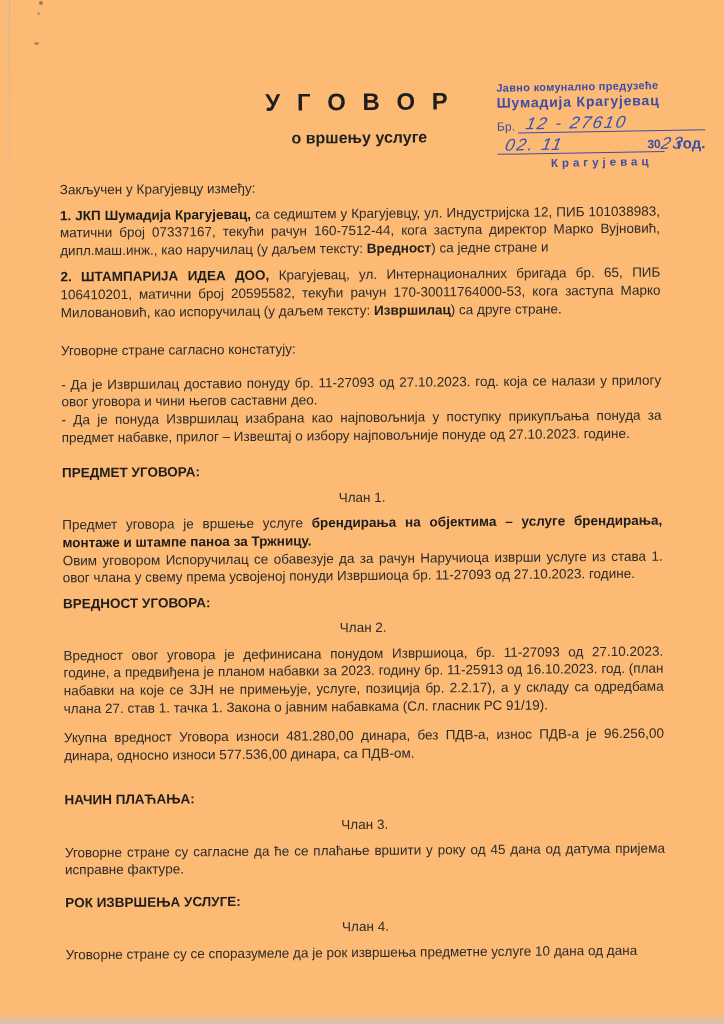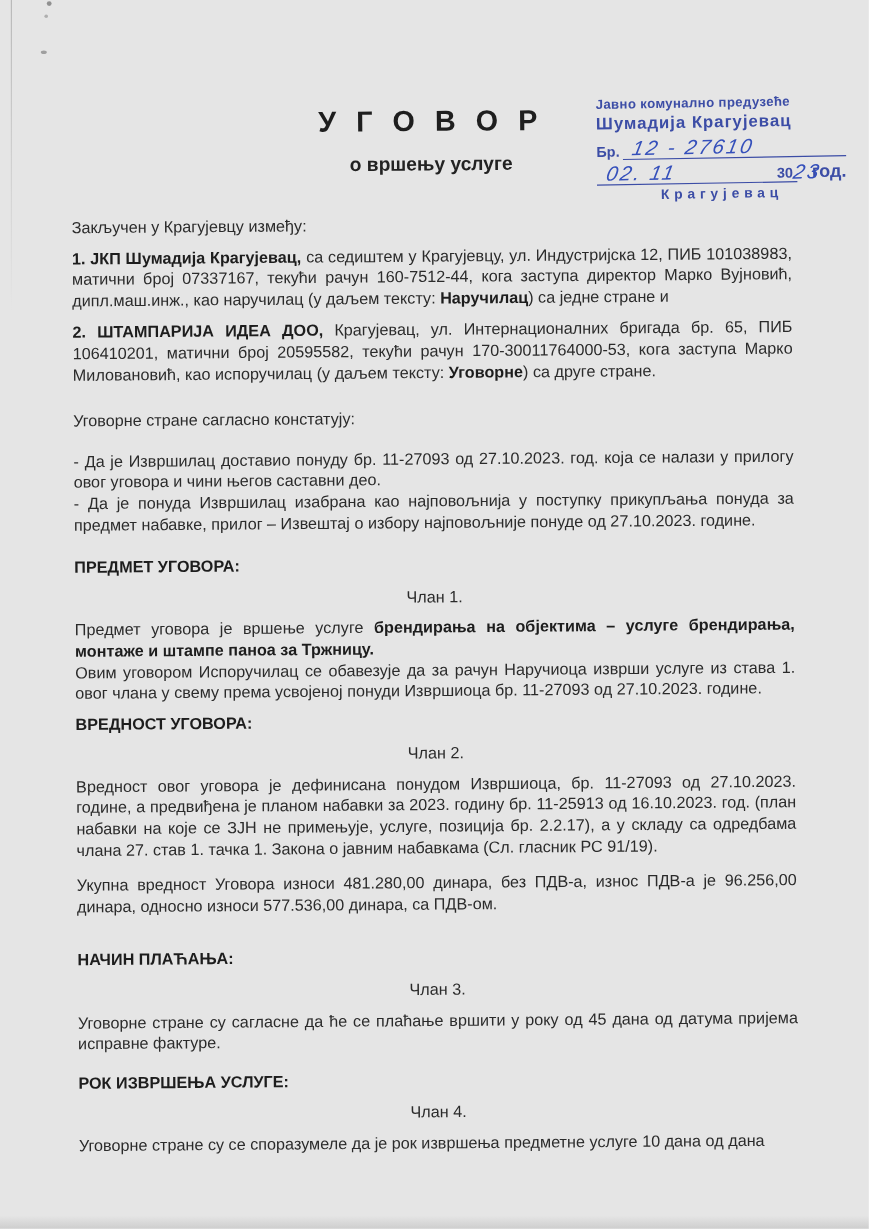--- a/index.html
+++ b/index.html
@@ -5,21 +5,21 @@
   * { box-sizing: border-box; }
   html, body { margin: 0; padding: 0; }
   body {
     width: 724px; height: 1024px;
     background: #ffffff;
     font-family: "Liberation Sans", sans-serif;
   }
   .page {
     position: relative;
     width: 724px; height: 1024px;
-    background: #e5e5e5;
+    background: #fdba74;
     overflow: hidden;
     color: #2b2b2b;
   }
   
   .edge-line {
     position: absolute; left: 9px; top: 0;
     width: 1px; height: 260px;
     background: linear-gradient(#b9b9b9, rgba(185,185,185,0));
   }
   .dot { position: absolute; background: #4a4a4a; border-radius: 50%; opacity: .55; }
@@ -67,21 +67,21 @@
   b { color: #1d1d1d; }
   
   .stamp {
     position: absolute; left: 497px; top: 80px; width: 208px;
     color: #3c4da6;
     transform: rotate(-1deg);
   }
   .stamp-l1 { font-size: 11px; font-weight: bold; letter-spacing: .3px; }
   .stamp-l2 { font-size: 14px; font-weight: bold; letter-spacing: .8px; margin-top: 1px; }
   .stamp-row { display: flex; align-items: flex-end; margin-top: 5px; }
-  .br-label { font-size: 12px; font-weight: bold; flex: none; }
+  .br-label { font-size: 12px; font-weight: normal; flex: none; }
   .u-line {
     flex: 1; border-bottom: 1.6px solid #3c4da6;
     margin-left: 3px; padding: 0 4px 0 8px;
     display: flex; align-items: flex-end;
   }
   .hand {
     font-style: italic;
     font-size: 17px; line-height: 17px;
     color: #3550bb;
     transform: skewX(-12deg);
@@ -128,23 +128,23 @@
     </div>
     <div class="stamp-city">Крагујевац</div>
   </div>
 
   <div class="content">
     <div class="title">У Г О В О Р</div>
     <div class="subtitle">о вршењу услуге</div>
 
     <p class="intro">Закључен у Крагујевцу између:</p>
 
-    <p class="party1"><b>1. ЈКП Шумадија Крагујевац,</b><span> са седиштем у Крагујевцу, ул. Индустријска 12, ПИБ 101038983, матични број 07337167, текући рачун 160-7512-44, кога заступа директор Марко Вујновић, дипл.маш.инж., као наручилац (у даљем тексту: </span><b>Наручилац</b><span>) са једне стране и</span></p>
+    <p class="party1"><b>1. ЈКП Шумадија Крагујевац,</b><span> са седиштем у Крагујевцу, ул. Индустријска 12, ПИБ 101038983, матични број 07337167, текући рачун 160-7512-44, кога заступа директор Марко Вујновић, дипл.маш.инж., као наручилац (у даљем тексту: </span><b>Вредност</b><span>) са једне стране и</span></p>
 
-    <p class="party2"><b>2. ШТАМПАРИЈА ИДЕА ДОО,</b><span> Крагујевац, ул. Интернационалних бригада бр. 65, ПИБ 106410201, матични број 20595582, текући рачун 170-30011764000-53, кога заступа Марко Миловановић, као испоручилац (у даљем тексту: </span><b>Уговорне</b><span>) са друге стране.</span></p>
+    <p class="party2"><b>2. ШТАМПАРИЈА ИДЕА ДОО,</b><span> Крагујевац, ул. Интернационалних бригада бр. 65, ПИБ 106410201, матични број 20595582, текући рачун 170-30011764000-53, кога заступа Марко Миловановић, као испоручилац (у даљем тексту: </span><b>Извршилац</b><span>) са друге стране.</span></p>
 
     <p class="stm-intro">Уговорне стране сагласно констатују:</p>
 
     <div class="bullets">
       <p>- Да је Извршилац доставио понуду бр. 11-27093 од 27.10.2023. год. која се налази у прилогу овог уговора и чини његов саставни део.</p>
       <p>- Да је понуда Извршилац изабрана као најповољнија у поступку прикупљања понуда за предмет набавке, прилог – Извештај о избору најповољније понуде од 27.10.2023. године.</p>
     </div>
 
     <div class="heading h-subject">ПРЕДМЕТ УГОВОРА:</div>
     <div class="clause">Члан 1.</div>

